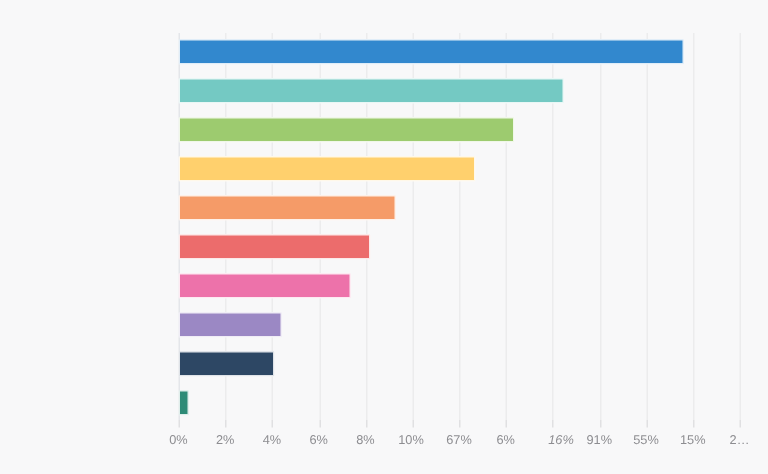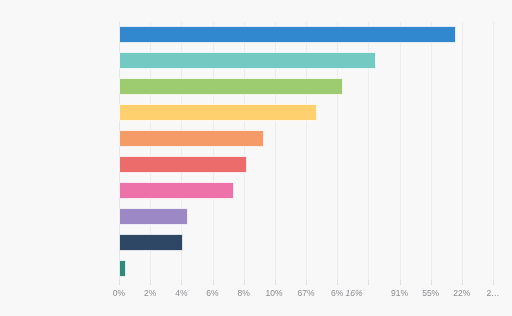--- a/index.html
+++ b/index.html
@@ -157,24 +157,24 @@
       <div class="tick" style="left: 93.5px;">6%</div>
       <div class="tick-mark" style="left: 124.667px;"></div>
       <div class="tick" style="left: 124.667px;">8%</div>
       <div class="tick-mark" style="left: 155.833px;"></div>
       <div class="tick" style="left: 155px;">10%</div>
       <div class="tick-mark" style="left: 187px;"></div>
       <div class="tick" style="left: 187px;">67%</div>
       <div class="tick-mark" style="left: 218.167px;"></div>
       <div class="tick" style="left: 218.167px;">6%</div>
       <div class="tick-mark" style="left: 249.333px;"></div>
-      <div class="tick" style="left: 235px; font-style: italic;">16%</div>
+      <div class="tick" style="left: 255px; font-style: italic;">16%</div>
       <div class="tick-mark" style="left: 280.5px;"></div>
       <div class="tick" style="left: 280.5px;">91%</div>
       <div class="tick-mark" style="left: 311.667px;"></div>
       <div class="tick" style="left: 311.667px;">55%</div>
       <div class="tick-mark" style="left: 342.833px;"></div>
-      <div class="tick" style="left: 342.833px;">22%</div>
+      <div class="tick" style="left: 342.833px;">15%</div>
       <div class="tick-mark" style="left: 374px;"></div>
       <div class="tick" style="left: 374px;">2…</div>
     </div>
 
 </div>
 
 </body></html>

